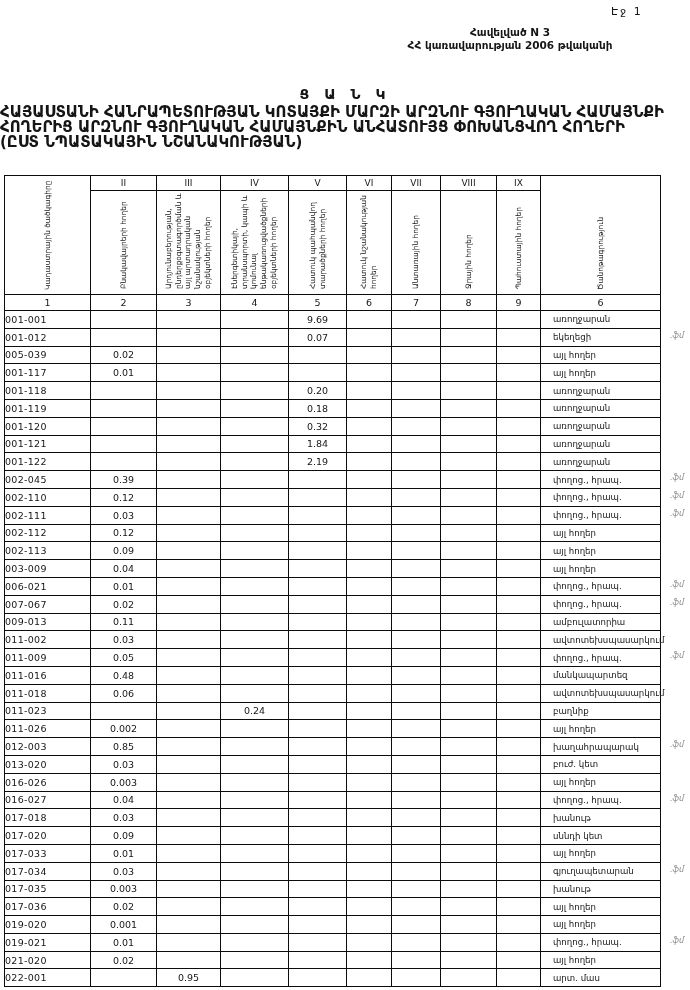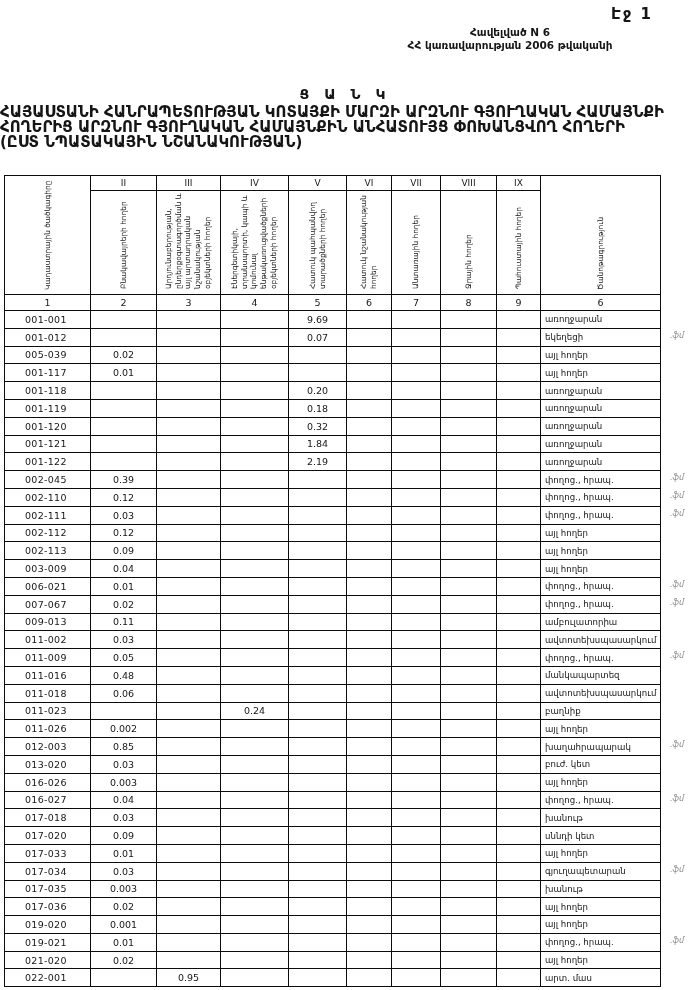--- a/index.html
+++ b/index.html
@@ -1,21 +1,21 @@
 <!DOCTYPE html>
 <html><head>
 <meta charset="utf-8">
 <style>
   html,body{margin:0;padding:0;background:#e8e8e8;}
   .page{
     position:relative;width:690px;height:990px;background:#ffffff;
     font-family:"DejaVu Sans",sans-serif;color:#151515;overflow:hidden;
   }
   .page-num{
-    position:absolute;top:5px;left:611px;font-size:15px;font-weight:bold;letter-spacing:2px;
+    position:absolute;top:5px;left:611px;font-size:11px;font-weight:normal;letter-spacing:2px;
   }
   .appendix{
     position:absolute;top:26px;left:338px;width:344px;text-align:center;
     font-size:10.5px;font-weight:bold;line-height:13.2px;
   }
   .cank{
     position:absolute;top:86px;left:0;width:100%;text-align:center;
     font-size:14px;font-weight:bold;letter-spacing:5px;
   }
   .doc-title{
@@ -32,39 +32,39 @@
   }
   tr.numeral-row th{height:14px;font-size:9px;text-align:center;}
   tr.rot-row th{height:103px;vertical-align:middle;text-align:center;}
   .vtext{
     display:inline-block;writing-mode:vertical-rl;transform:rotate(180deg);
     font-size:7.4px;line-height:1.3;height:97px;text-align:left;max-width:60px;
   }
   .vtext.tall{height:112px;}
   tr.colnum-row td{height:15px;text-align:center;font-size:9.5px;}
   tbody.data td{height:16.8px;font-size:9.5px;text-align:center;vertical-align:middle;}
-  tbody.data td.code{text-align:left;padding-left:20px;letter-spacing:0.3px;}
+  tbody.data td.code{text-align:left;padding-left:0;letter-spacing:0.3px;}
   tbody.data td.note{
-    text-align:left;padding-left:4px;font-size:8.6px;position:relative;overflow:visible;
+    text-align:left;padding-left:12px;font-size:8.6px;position:relative;overflow:visible;
     white-space:nowrap;
   }
   .margin-mark{
     position:absolute;left:calc(100% + 10px);top:2px;font-size:8px;color:#8d8d8d;
     font-style:italic;white-space:nowrap;
   }
 </style>
 </head>
 <body>
 
 <div class="page">
 
   <div class="page-num">Էջ 1</div>
 
   <div class="appendix">
-    <div>Հավելված N 6</div>
+    <div>Հավելված N 3</div>
     <div>ՀՀ կառավարության 2006 թվականի</div>
   </div>
 
   <div class="cank">Ց Ա Ն Կ</div>
 
   <div class="doc-title">
     <div>ՀԱՅԱՍՏԱՆԻ ՀԱՆՐԱՊԵՏՈՒԹՅԱՆ ԿՈՏԱՅՔԻ ՄԱՐԶԻ ԱՐԶՆՈՒ ԳՅՈՒՂԱԿԱՆ ՀԱՄԱՅՆՔԻ</div>
     <div>ՀՈՂԵՐԻՑ ԱՐԶՆՈՒ ԳՅՈՒՂԱԿԱՆ ՀԱՄԱՅՆՔԻՆ ԱՆՀԱՏՈՒՅՑ ՓՈԽԱՆՑՎՈՂ ՀՈՂԵՐԻ</div>
     <div>(ԸՍՏ ՆՊԱՏԱԿԱՅԻՆ ՆՇԱՆԱԿՈՒԹՅԱՆ)</div>
   </div>

